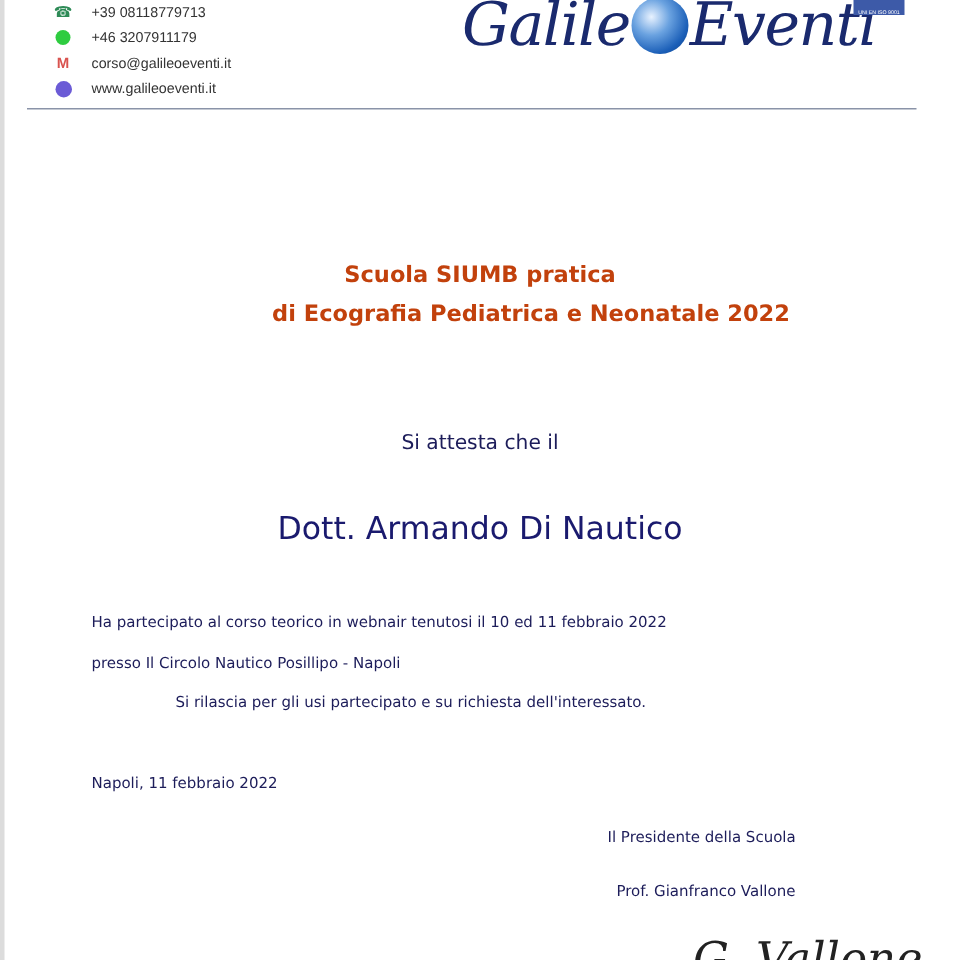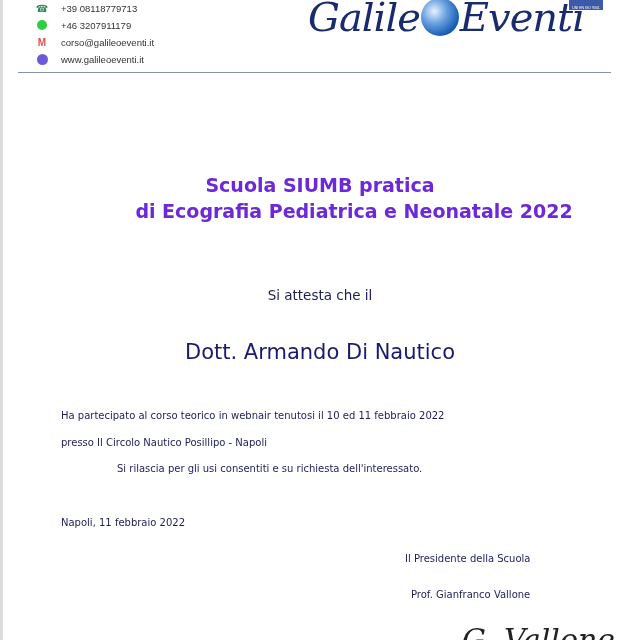--- a/index.html
+++ b/index.html
@@ -6,21 +6,21 @@
     body { width:640px; height:640px; background:#fff; position:relative; overflow:hidden; font-family:"DejaVu Sans", sans-serif; color:#1d1d5a; }
     .leftedge { position:absolute; left:0; top:0; width:3px; height:640px; background:#dcdcdc; }
     .contacts { position:absolute; left:36px; top:0; }
     .crow { position:absolute; left:0; height:16px; display:flex; align-items:center; white-space:nowrap; }
     .cicon { width:12px; height:12px; display:inline-flex; align-items:center; justify-content:center; margin-right:13px; font-size:10px; }
     .ctext { font-family:"Liberation Sans", sans-serif; font-size:9.5px; color:#333; }
     .hr { position:absolute; left:18px; width:593px; top:72px; height:1px; background:#8a93a8; }
     .logo { position:absolute; left:308px; top:-6px; font-family:"DejaVu Serif", serif; font-style:italic; font-size:40px; color:#1a2a6e; white-space:nowrap; display:flex; align-items:center; letter-spacing:-1px; }
     .globe { width:38px; height:38px; border-radius:50%; background:radial-gradient(circle at 35% 35%, #e8f2ff 0%, #6aa2e0 35%, #1b5fb8 70%, #0c3a80 100%); margin:0 1px; display:inline-block; }
     .iso { position:absolute; left:569px; top:0; width:34px; height:10px; background:#3d5aa8; color:#fff; font-size:3.5px; display:flex; align-items:flex-end; justify-content:center; font-family:"Liberation Sans", sans-serif; }
-    .title { position:absolute; left:0; width:640px; text-align:center; font-family:"DejaVu Sans", sans-serif; font-weight:bold; font-size:19px; color:#6d28d9; }
+    .title { position:absolute; left:0; width:640px; text-align:center; font-family:"DejaVu Sans", sans-serif; font-weight:bold; font-size:15px; color:#c2410c; }
     .center-text { position:absolute; left:0; width:640px; text-align:center; font-family:"DejaVu Sans", sans-serif; }
     .body-text { position:absolute; font-family:"DejaVu Sans", sans-serif; font-size:10px; color:#1d1d5a; white-space:nowrap; }
     .sig { position:absolute; left:462px; top:622px; font-family:"DejaVu Serif", serif; font-style:italic; font-size:30px; color:#222; }
   </style>
 </head>
 <body>
 
 <div class="leftedge"></div>
 
 <div class="contacts">
@@ -60,20 +60,20 @@
 
 <div class="title" style="top:174px;">Scuola SIUMB pratica</div>
 <div class="title" style="top:200px;margin-left:34px;">di Ecografia Pediatrica e Neonatale 2022</div>
 
 <div class="center-text" style="top:287px; font-size:13.5px; color:#1d1d5a;">Si attesta che il</div>
 
 <div class="center-text" style="top:340px; font-size:21px; color:#1a1a6e;">Dott. Armando Di Nautico</div>
 
 <div class="body-text" style="left:61px; top:410px;">Ha partecipato al corso teorico in webnair tenutosi il 10 ed 11 febbraio 2022</div>
 <div class="body-text" style="left:61px; top:437px;">presso Il Circolo Nautico Posillipo - Napoli</div>
-<div class="body-text" style="left:117px; top:463px;">Si rilascia per gli usi consentiti e su richiesta dell'interessato.</div>
+<div class="body-text" style="left:117px; top:463px;">Si rilascia per gli usi partecipato e su richiesta dell'interessato.</div>
 
 <div class="body-text" style="left:61px; top:517px;">Napoli, 11 febbraio 2022</div>
 
 <div class="body-text" style="left:405px; top:553px;">Il Presidente della Scuola</div>
 <div class="body-text" style="left:411px; top:589px;">Prof. Gianfranco Vallone</div>
 
 <div class="sig">G. Vallone</div>
 
 </body></html>

